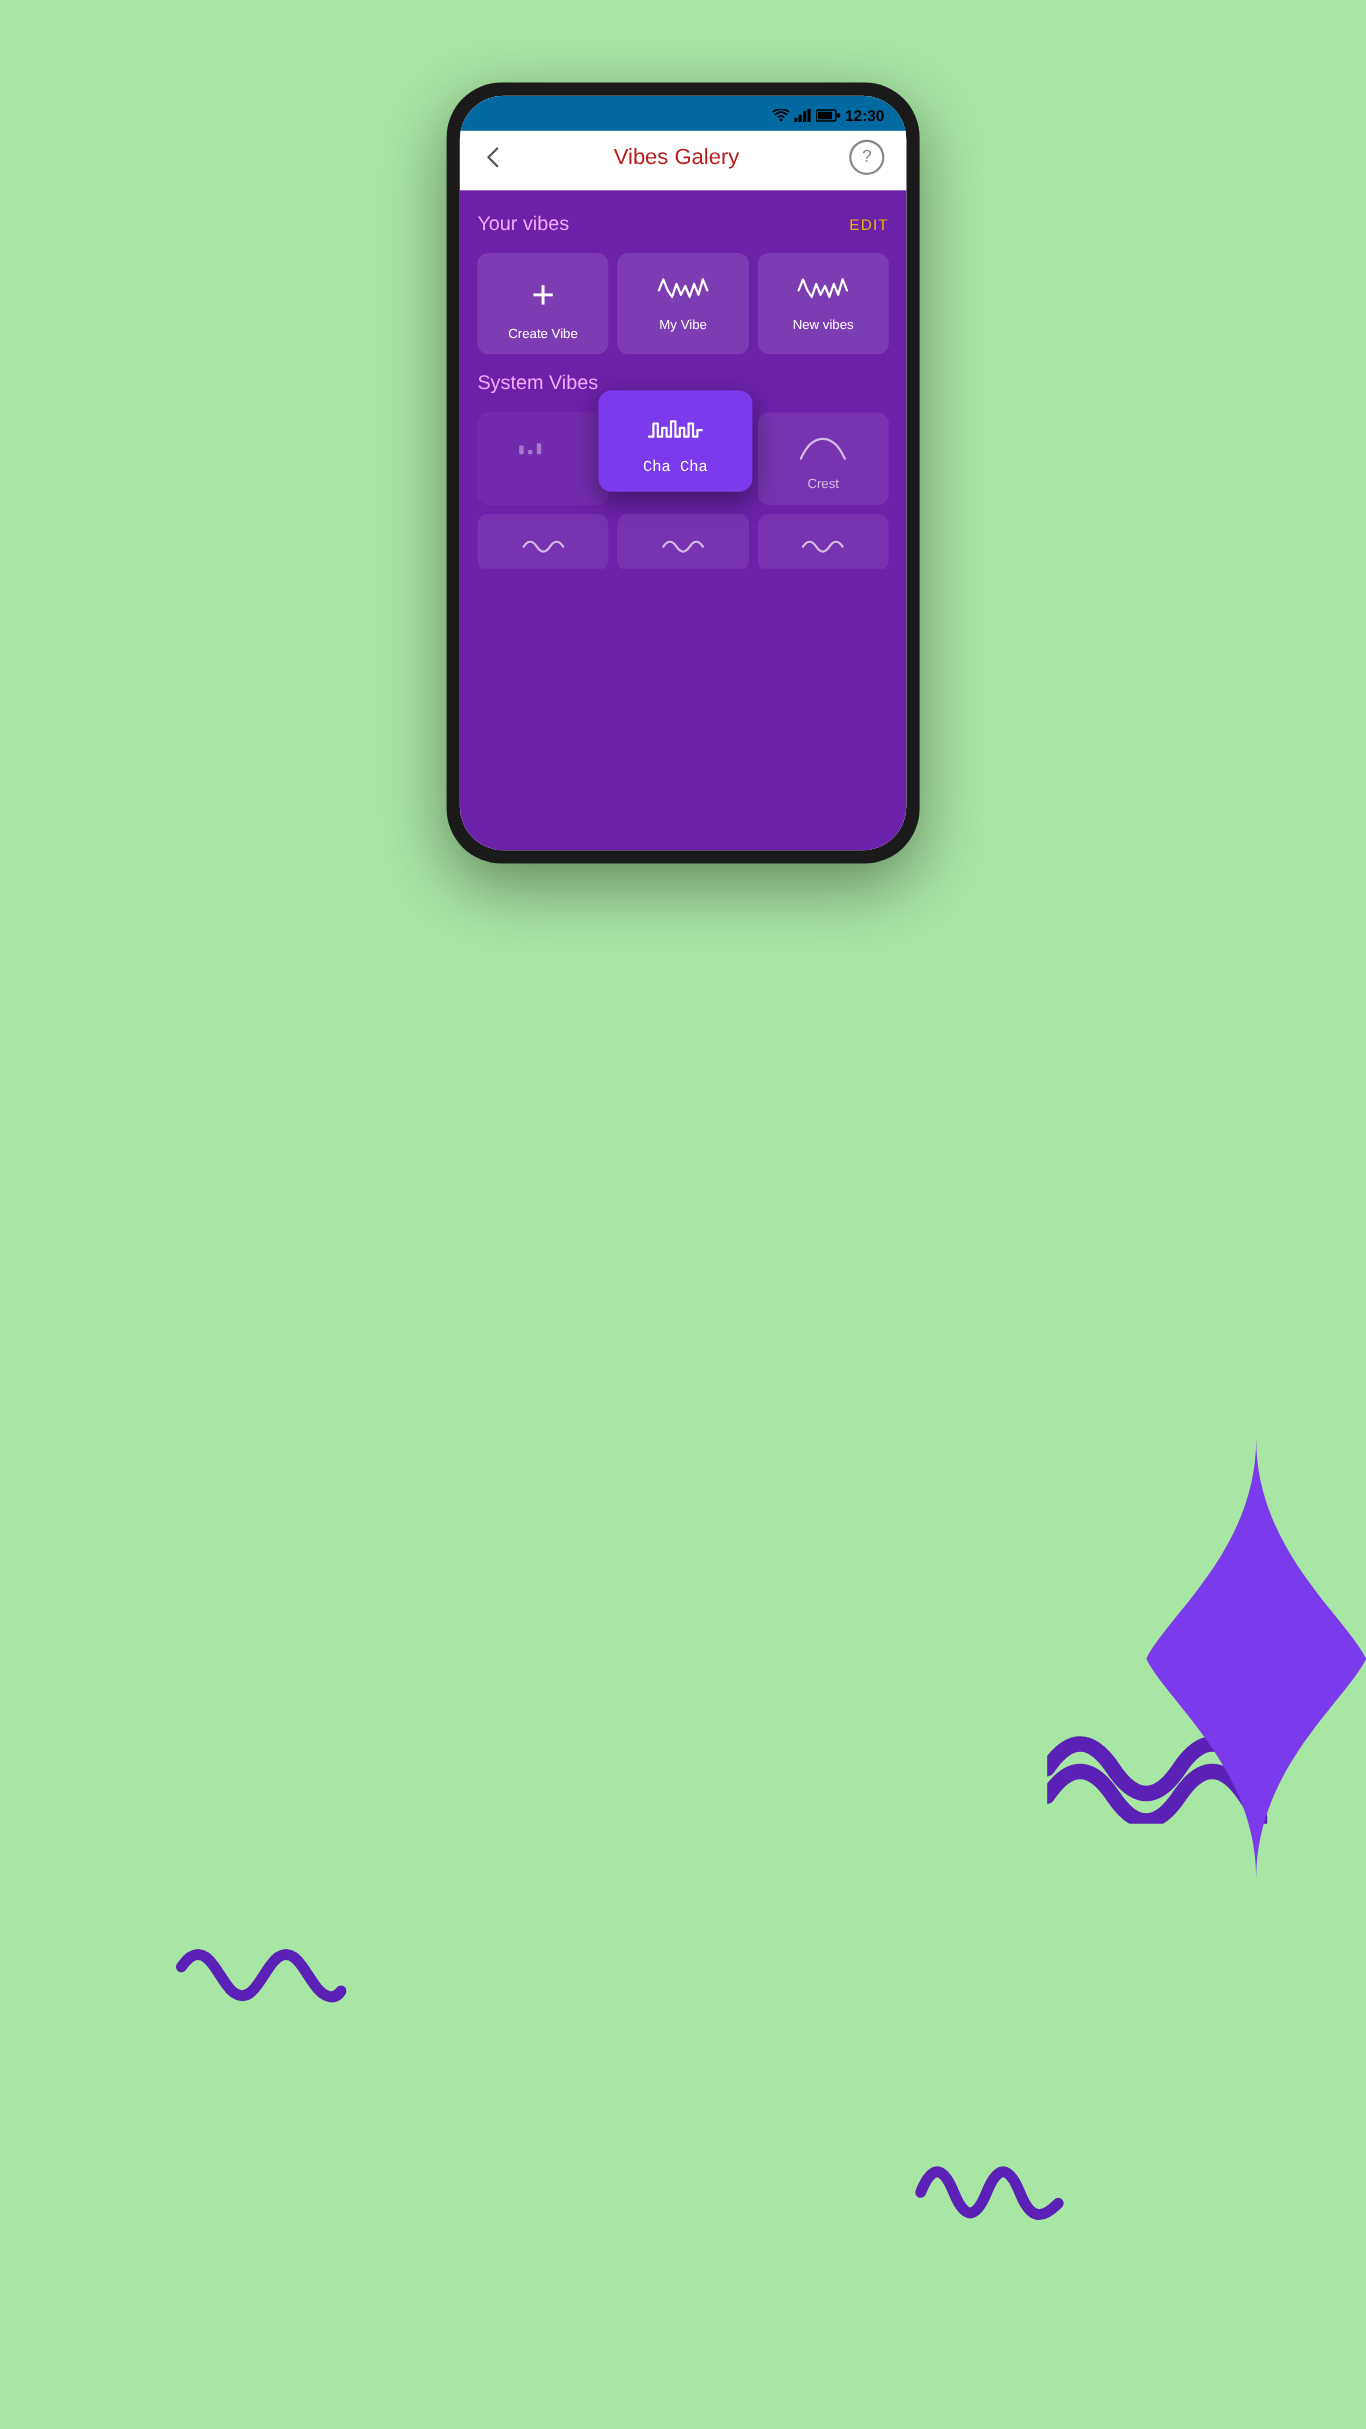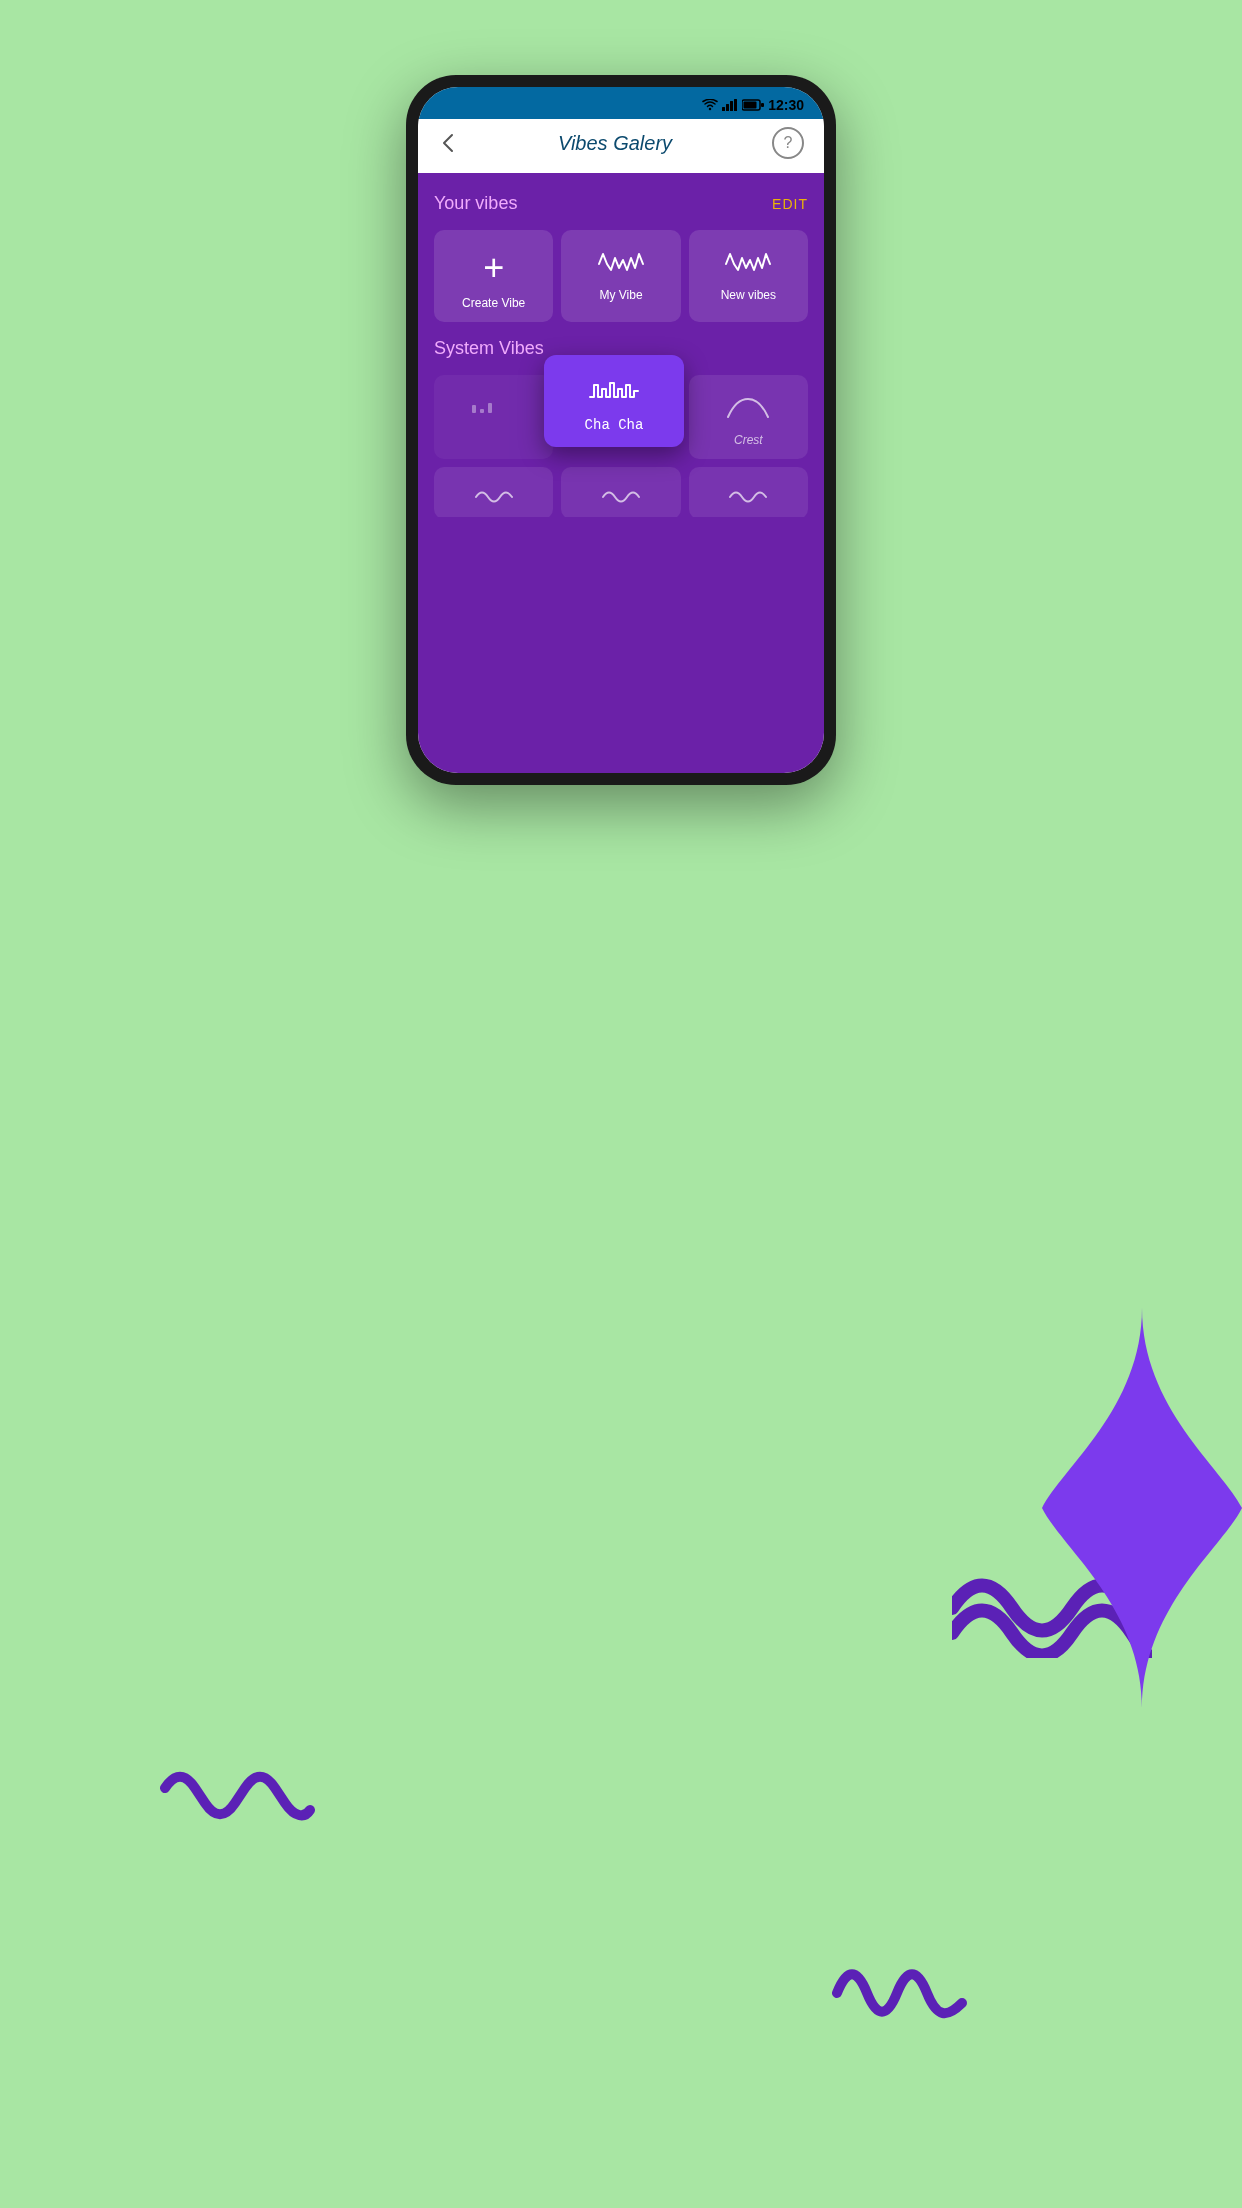--- a/index.html
+++ b/index.html
@@ -74,22 +74,21 @@
     .header-back {
       display: flex;
       align-items: center;
       cursor: pointer;
       padding: 4px;
     }
 
     .header-title {
       font-size: 20px;
       font-weight: 500;
-      color: #0c4a6e;
-      font-style: italic;
+      color: #b91c1c;
     }
 
     .header-help {
       width: 32px;
       height: 32px;
       border: 2px solid #888;
       border-radius: 50%;
       display: flex;
       align-items: center;
       justify-content: center;
@@ -159,21 +158,20 @@
       font-weight: 200;
       line-height: 1;
     }
 
     
     .vibe-row {
       display: grid;
       grid-template-columns: repeat(3, 1fr);
       gap: 8px;
       margin-bottom: 8px;
-      font-style: italic;
     }
 
     
     svg.wave-icon {
       width: 48px;
       height: 28px;
     }
 
     
     .deco-waves-large {

